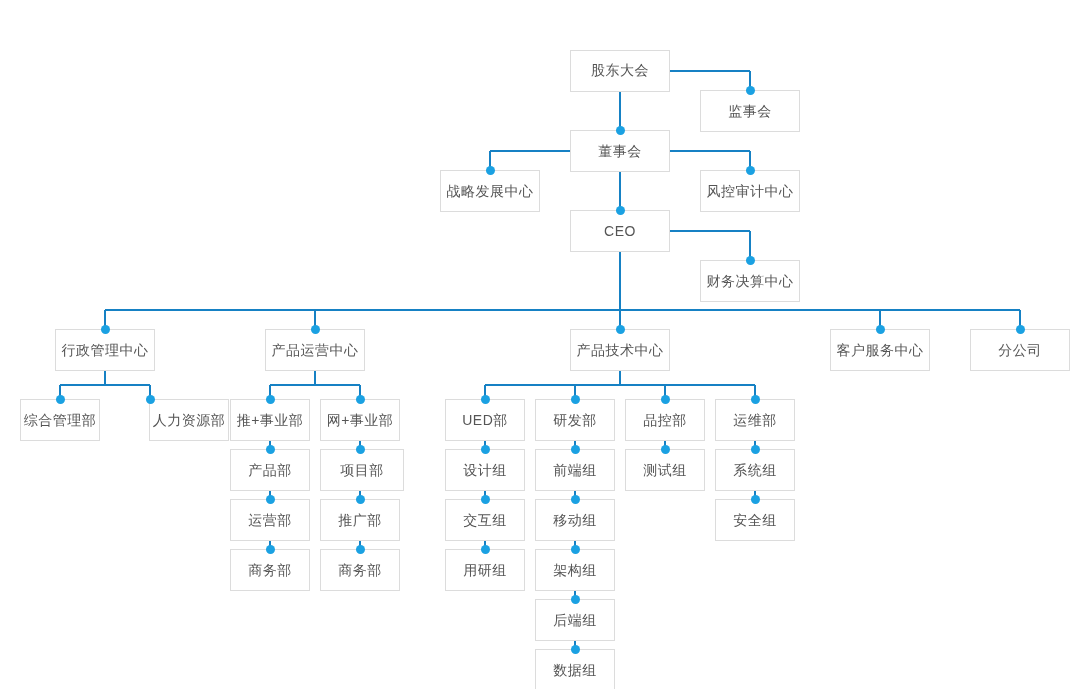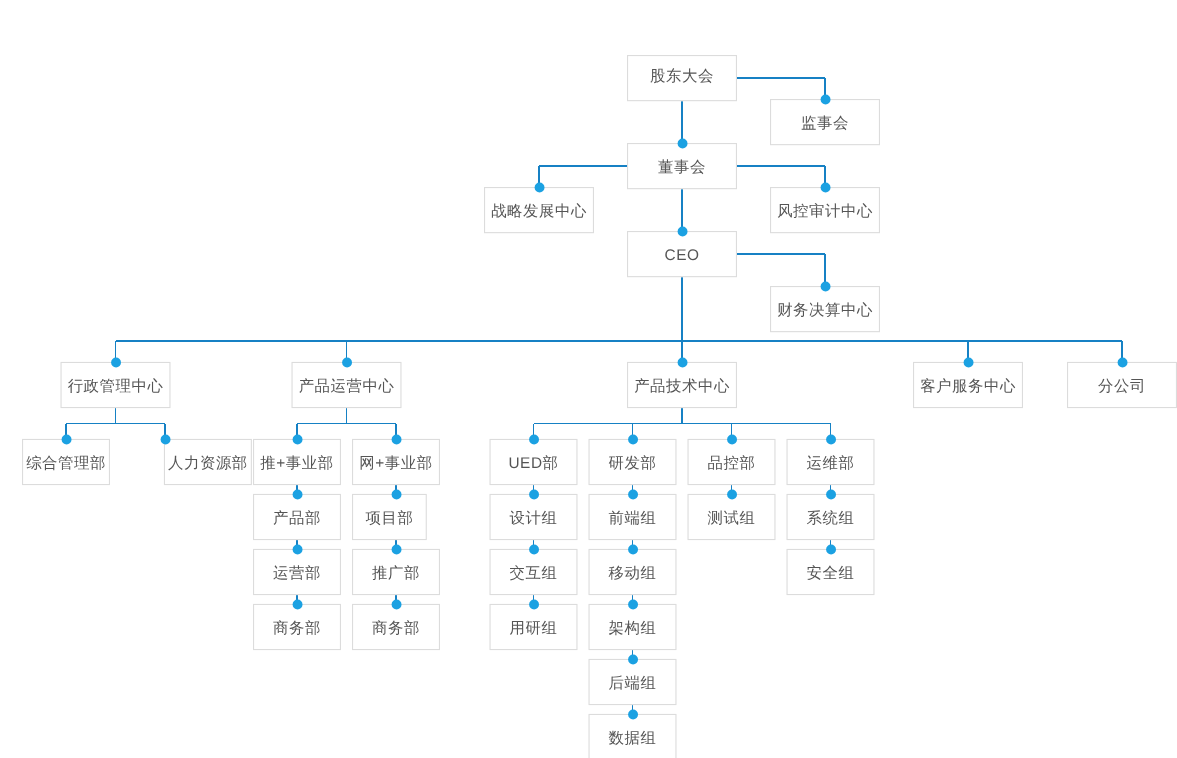--- a/index.html
+++ b/index.html
@@ -157,21 +157,21 @@
       </div>
       <div class="node" style="left: 230px; top: 499px; width: 80px; height: 42px; border-color: rgb(220, 220, 220); color: rgb(85, 85, 85);">
         <span class="node-label">运营部</span>
       </div>
       <div class="node" style="left: 230px; top: 549px; width: 80px; height: 42px; border-color: rgb(220, 220, 220); color: rgb(85, 85, 85);">
         <span class="node-label">商务部</span>
       </div>
       <div class="node" style="left: 320px; top: 399px; width: 80px; height: 42px; border-color: rgb(220, 220, 220); color: rgb(85, 85, 85);">
         <span class="node-label">网+事业部</span>
       </div>
-      <div class="node" style="left: 320px; top: 449px; width: 68px; height: 42px; border-color: rgb(220, 220, 220); color: rgb(85, 85, 85);">
+      <div class="node" style="left: 320px; top: 449px; width: 84px; height: 42px; border-color: rgb(220, 220, 220); color: rgb(85, 85, 85);">
         <span class="node-label">项目部</span>
       </div>
       <div class="node" style="left: 320px; top: 499px; width: 80px; height: 42px; border-color: rgb(220, 220, 220); color: rgb(85, 85, 85);">
         <span class="node-label">推广部</span>
       </div>
       <div class="node" style="left: 320px; top: 549px; width: 80px; height: 42px; border-color: rgb(220, 220, 220); color: rgb(85, 85, 85);">
         <span class="node-label">商务部</span>
       </div>
       <div class="node" style="left: 445px; top: 399px; width: 80px; height: 42px; border-color: rgb(220, 220, 220); color: rgb(85, 85, 85);">
         <span class="node-label">UED部</span>

